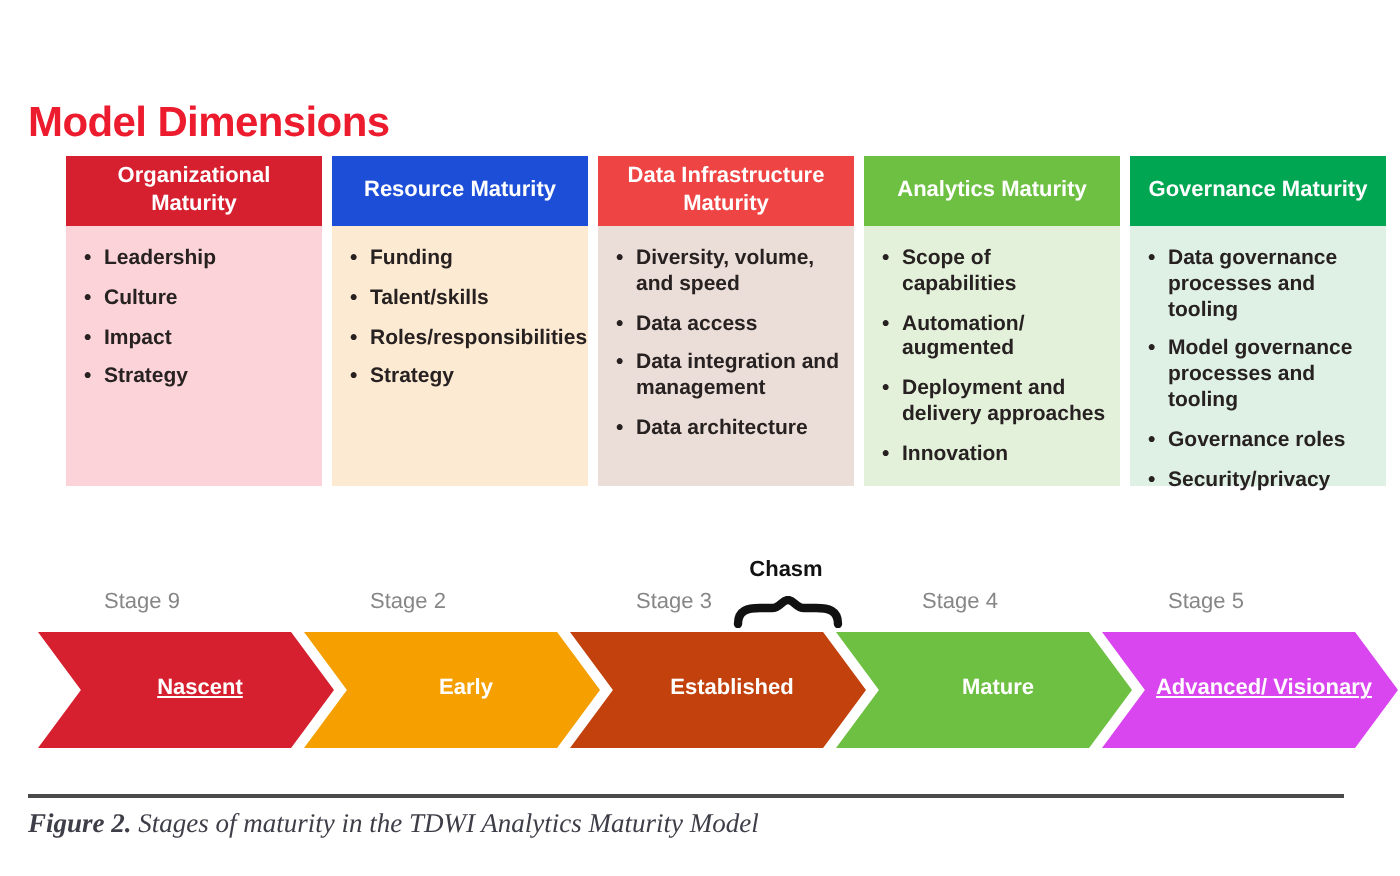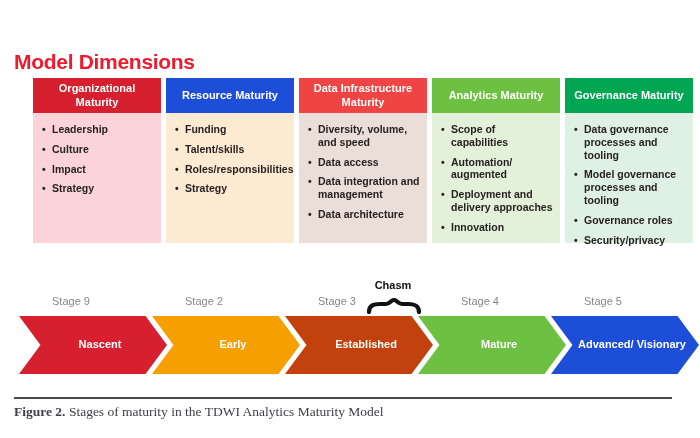--- a/index.html
+++ b/index.html
@@ -36,30 +36,30 @@
   .chasm-label{position:absolute;top:279px;left:353px;width:80px;text-align:center;
                font-size:11px;font-weight:bold;color:#111111;}
   .chasm-brace{position:absolute;top:298px;left:366px;}
 
   
   .arrow{position:absolute;top:316px;width:148px;height:58px;
          clip-path:polygon(0% 0%,85.5% 0%,100% 50%,85.5% 100%,0% 100%,14.5% 50%);
          display:flex;align-items:center;justify-content:center;
          padding-left:14px;box-sizing:border-box;
          color:#ffffff;font-weight:bold;font-size:11px;text-align:center;line-height:1.2;}
-  .arr-1{left:19px;background:#D6202F;}
+  .arr-1{left:19px;background:#D6202F;text-decoration:underline;}
   .arr-2{left:152px;background:#F5A000;}
   .arr-3{left:285px;background:#c2410c;}
   .arr-4{left:418px;background:#6EC043;}
-  .arr-5{left:551px;background:#1d4ed8;}
+  .arr-5{left:551px;background:#d946ef;text-decoration:underline;}
 
   
   .rule{position:absolute;left:14px;top:397px;width:658px;height:2px;background:#4A4A4A;}
   .caption{position:absolute;left:14px;top:404px;font-family:"Liberation Serif",serif;
-           font-size:13.5px;color:#3E3E48;}
+           font-style:italic;font-size:13.5px;color:#3E3E48;}
   .caption .fig{font-weight:bold;}
 </style>
 </head>
 <body>
 
 <div id="page">
 
   <div class="page-title">Model Dimensions</div>
 
   <div class="cards">

